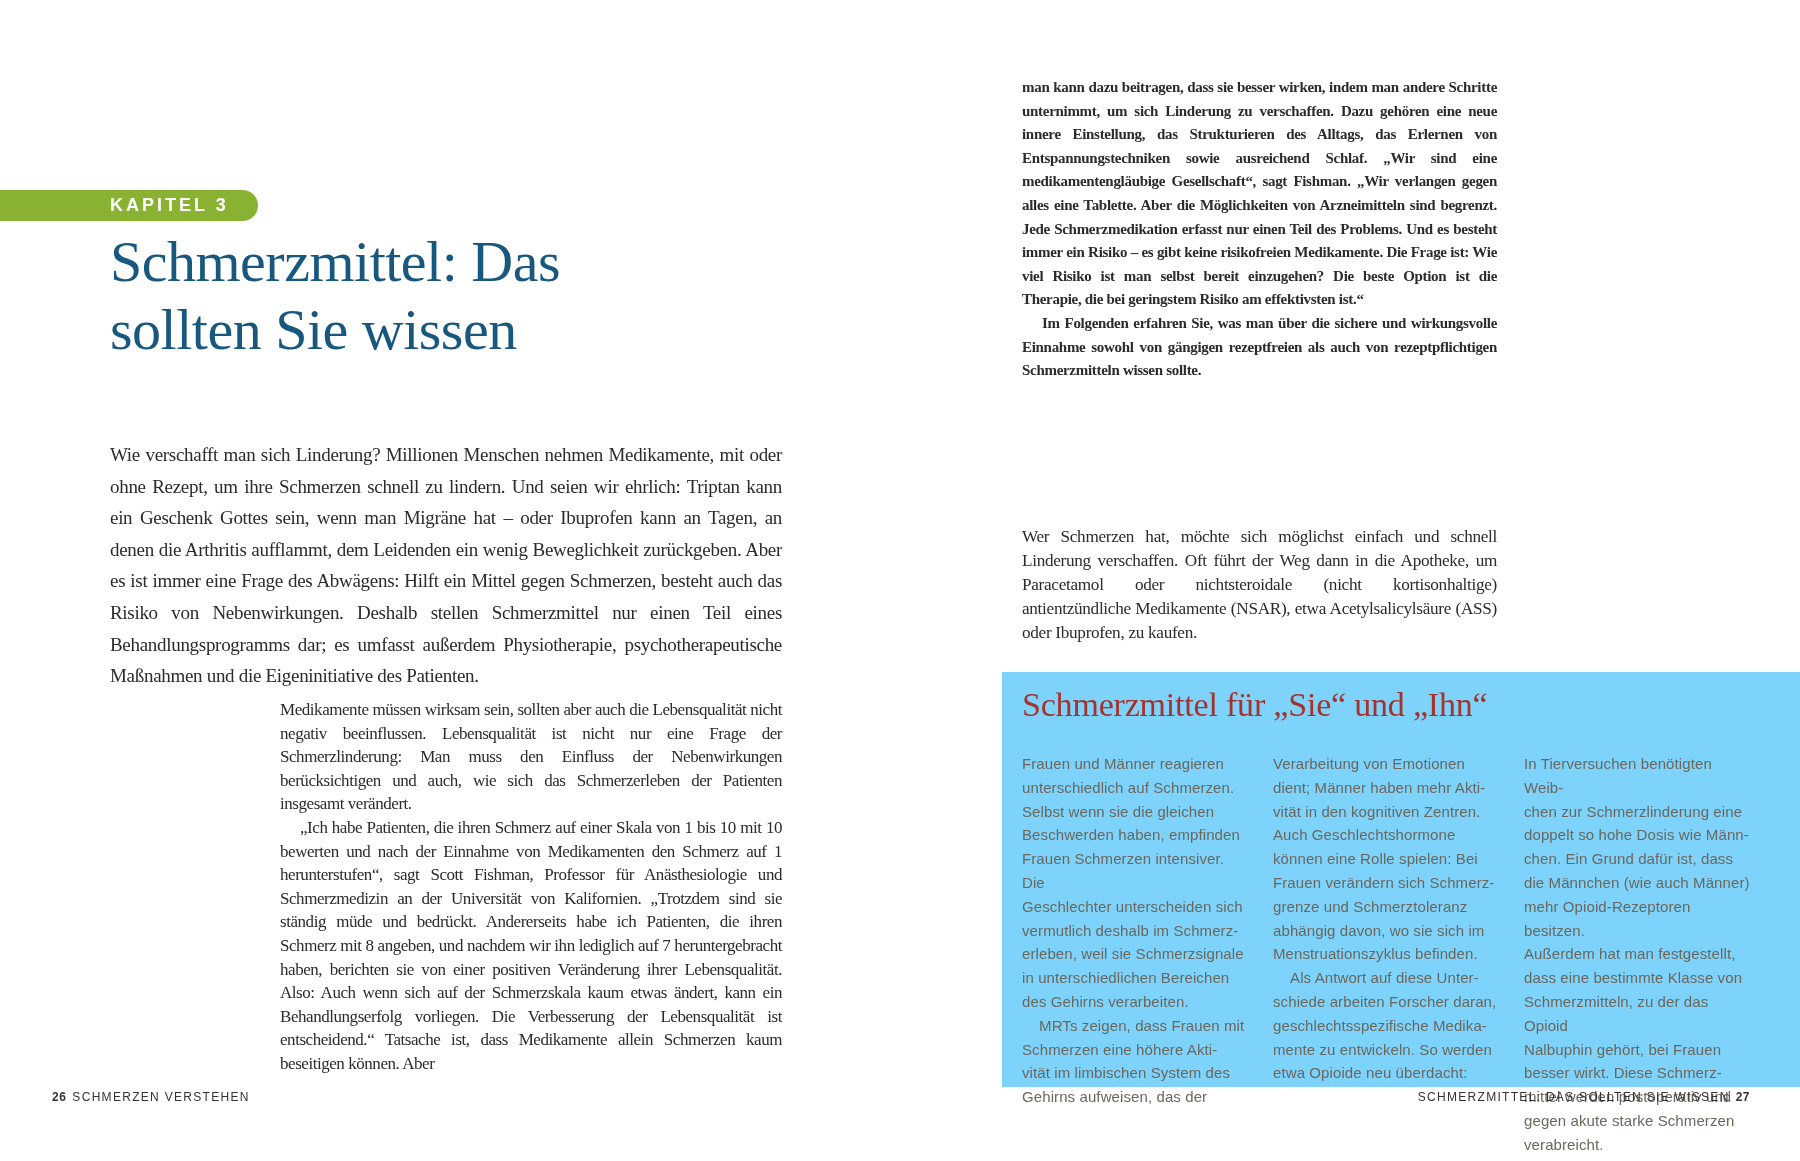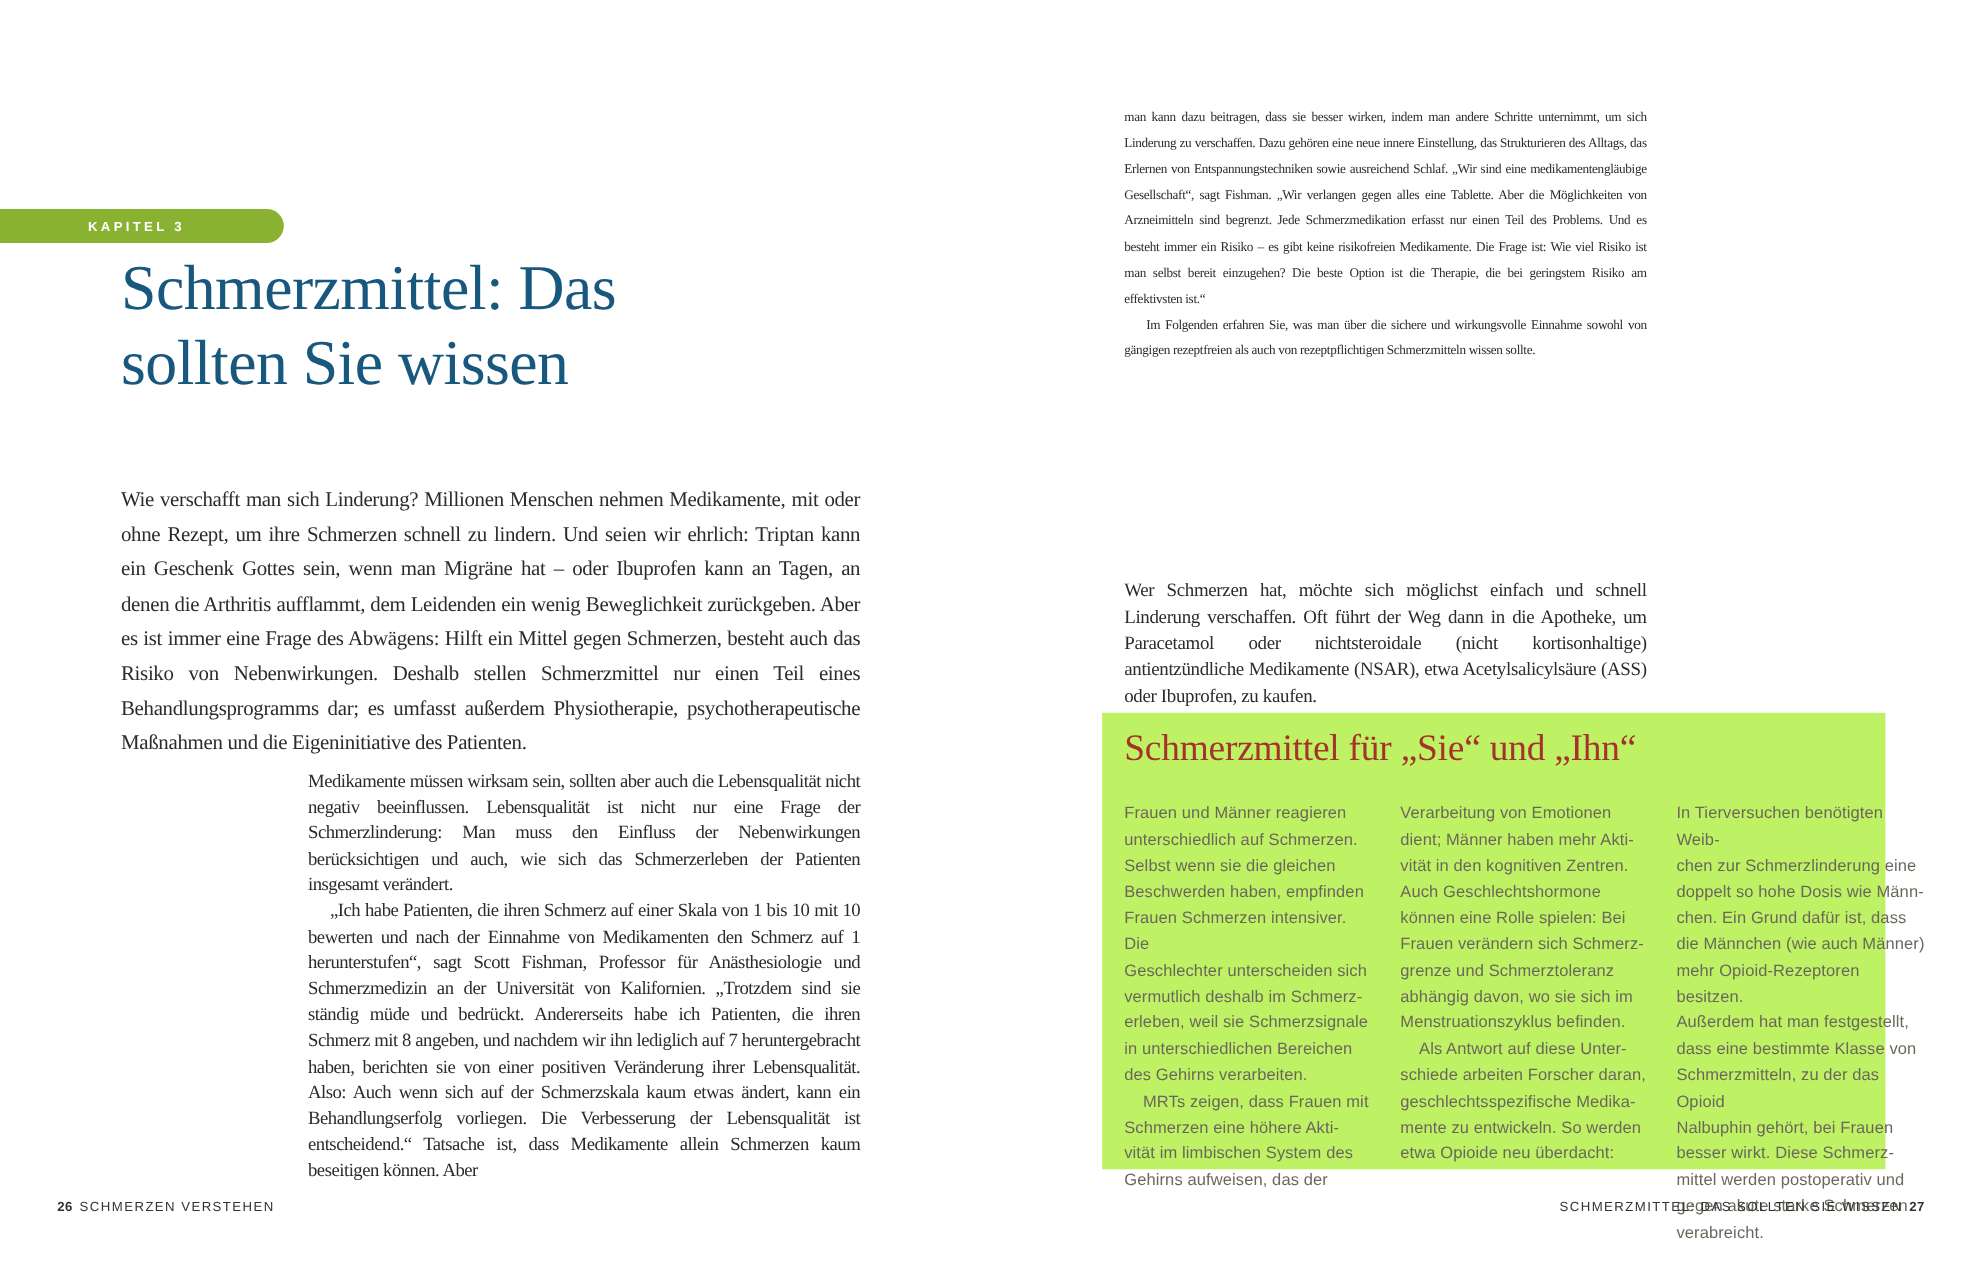--- a/index.html
+++ b/index.html
@@ -15,24 +15,24 @@
 
   
   .chapter-badge {
     position: absolute;
     left: 0; top: 190;
     left: 0px; top: 190px;
     width: 258px; height: 31px;
     background: #8ab232;
     border-radius: 0 16px 16px 0;
     display: flex; align-items: center;
-    padding-left: 80px;
+    padding-left: 110px;
     box-sizing: border-box;
     font-family: "Liberation Sans", sans-serif;
-    font-size: 12px; font-weight: bold;
+    font-size: 18px; font-weight: bold;
     letter-spacing: 3px;
     color: #ffffff;
   }
   .page-title {
     position: absolute;
     left: 110px; top: 228px;
     width: 660px;
     font-size: 58px;
     line-height: 68px;
     color: #19587e;
@@ -55,26 +55,27 @@
     line-height: 23.6px;
     letter-spacing: -0.45px;
     text-align: justify;
   }
   .left-block p { margin: 0; }
   .left-block p.indent { text-indent: 20px; }
 
   
   .right-col-top {
     position: absolute;
-    left: 1022px; top: 95px;
+    left: 1022px; top: 76px;
     width: 475px;
-    font-size: 12px;
+    font-size: 15px;
     line-height: 23.6px;
     letter-spacing: -0.3px;
     text-align: justify;
+    font-weight: bold;
   }
   .right-col-top p { margin: 0; }
   .right-col-top p.indent { text-indent: 20px; }
 
   .section-heading {
     position: absolute;
     left: 1022px; top: 452px;
     width: 480px;
     font-size: 33px;
     line-height: 38px;
@@ -88,23 +89,23 @@
     font-size: 17.2px;
     line-height: 24px;
     letter-spacing: -0.3px;
     text-align: justify;
     margin-top: 25px;
   }
 
   
   .infobox {
     position: absolute;
-    left: 1002px; top: 648px;
-    width: 712px; height: 415px;
-    background: #bef264;
+    left: 1002px; top: 672px;
+    width: 798px; height: 415px;
+    background: #7dd3fc;
   }
   .infobox-title {
     position: absolute;
     left: 20px; top: 14px;
     font-size: 34px;
     color: #a5332b;
     letter-spacing: -0.2px;
     font-family: "Liberation Serif", serif;
   }
   .box-col {

